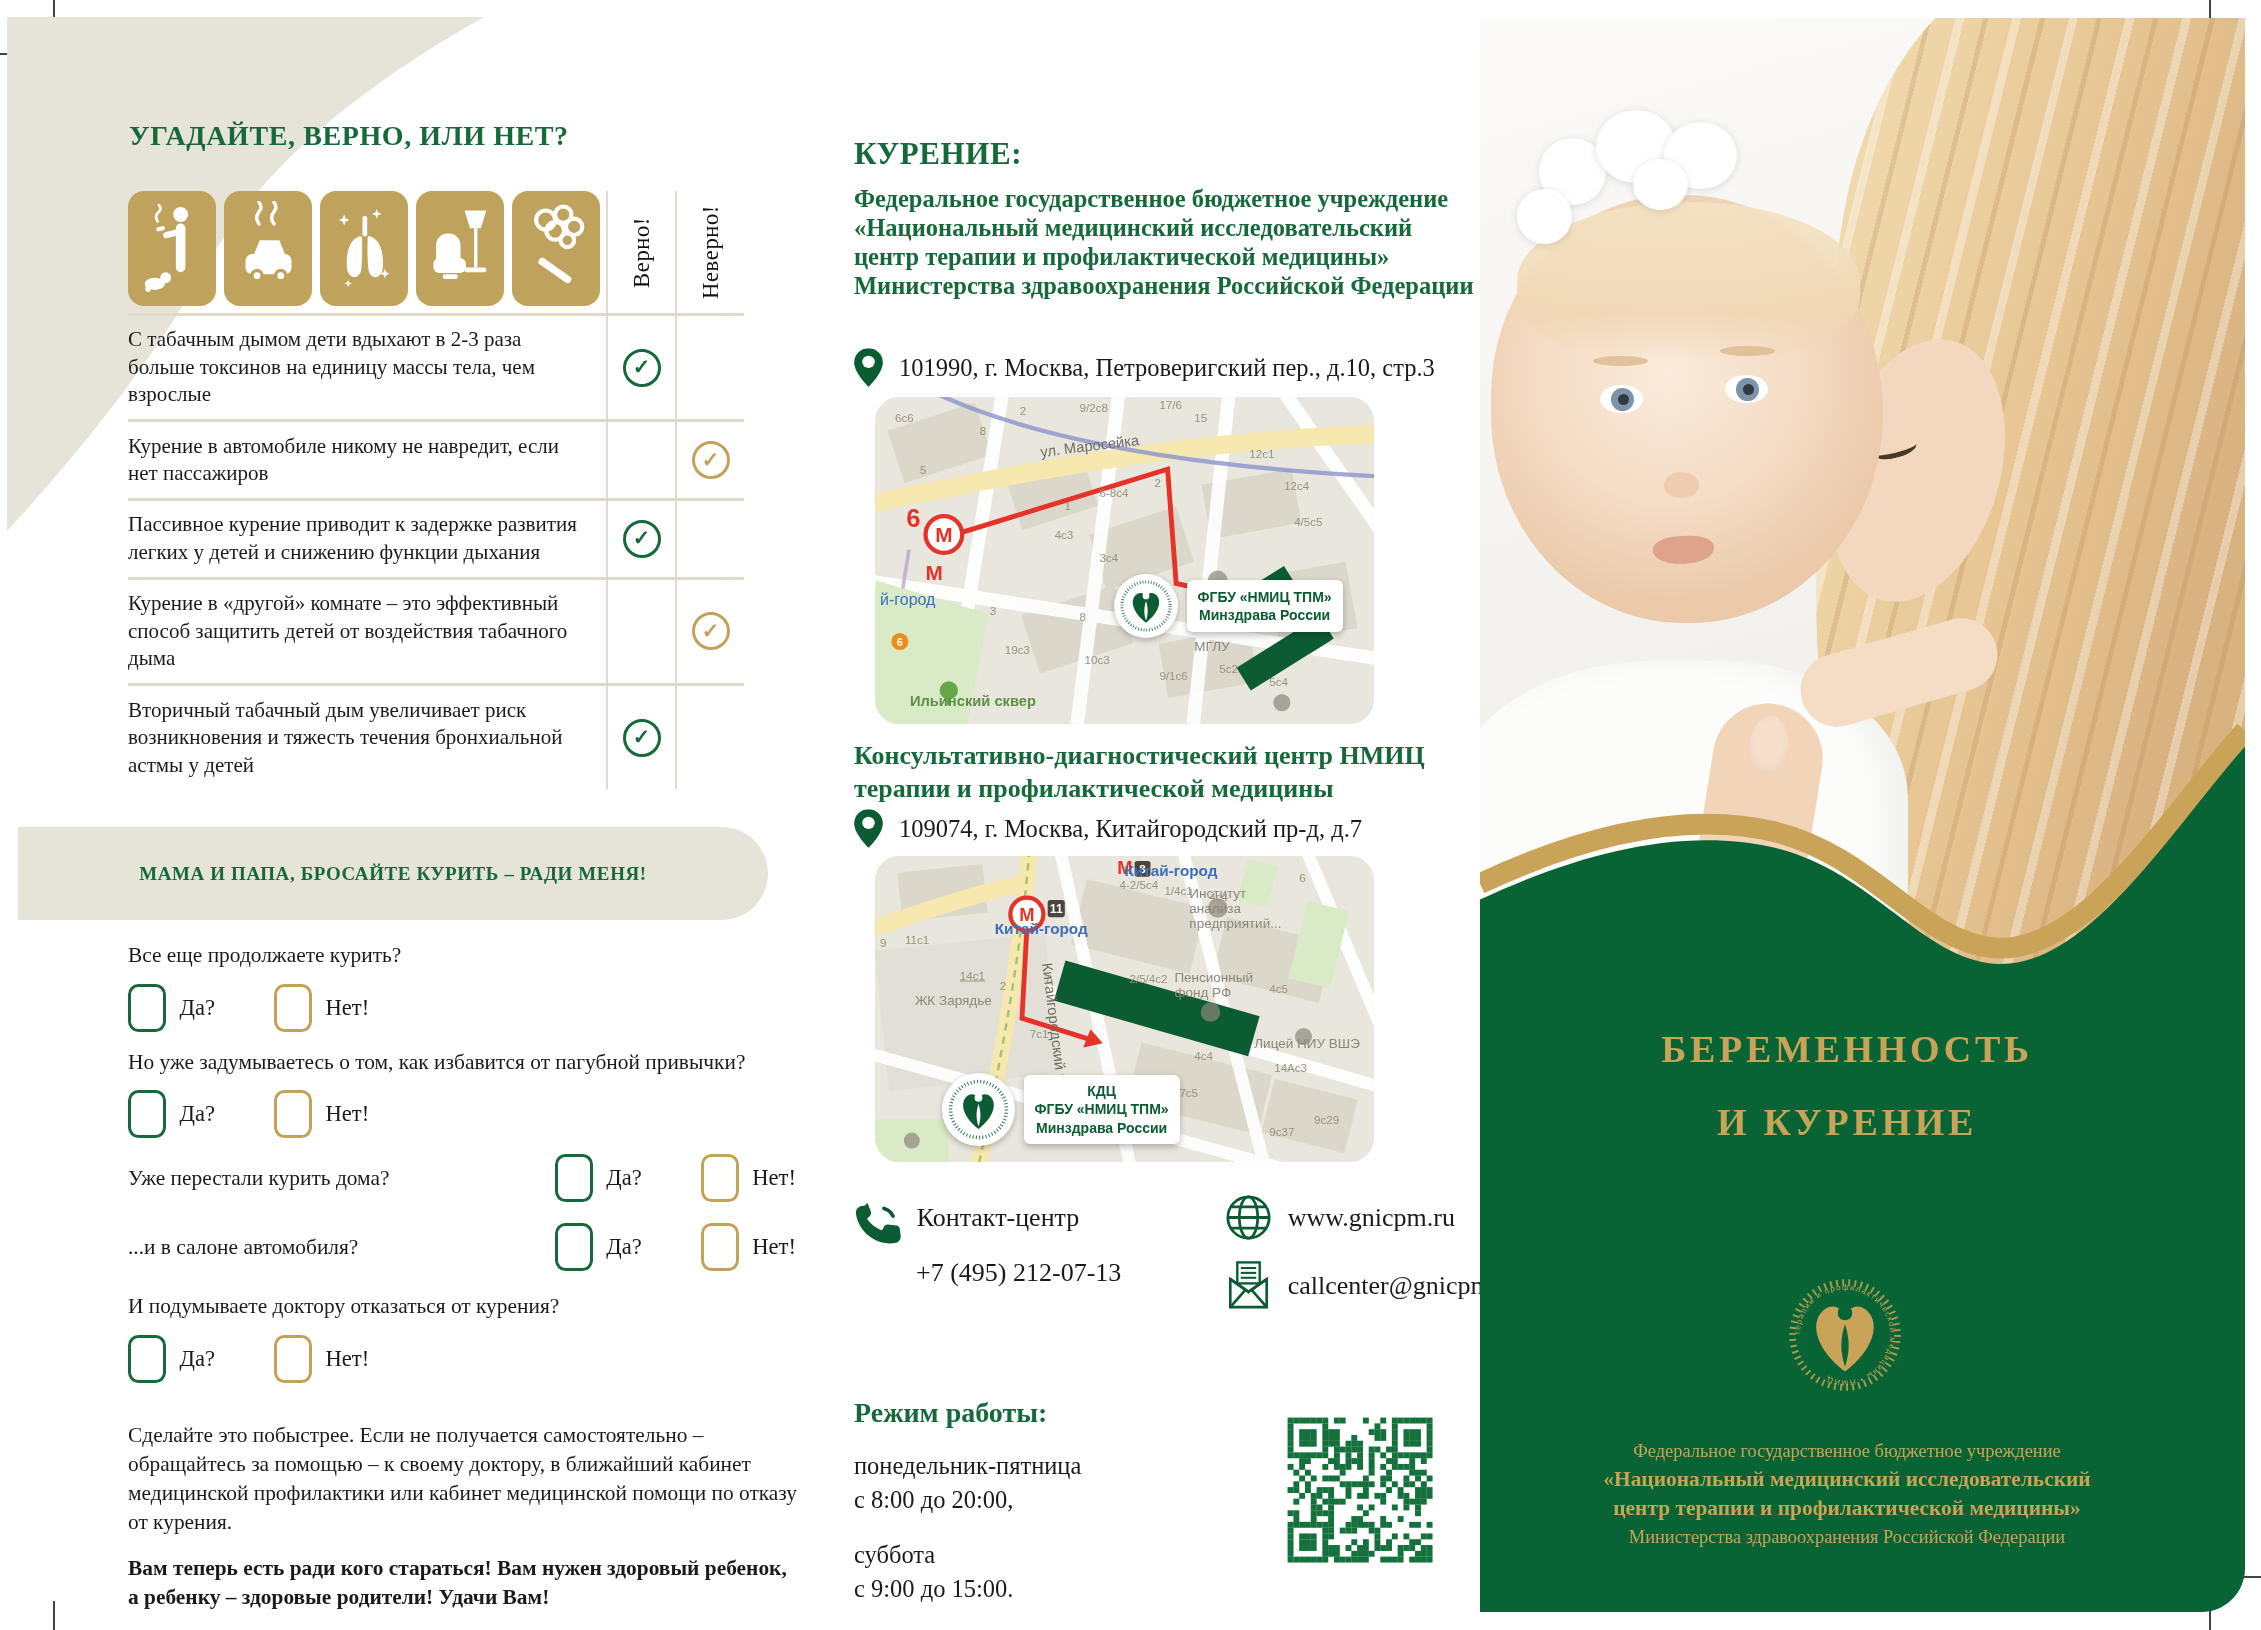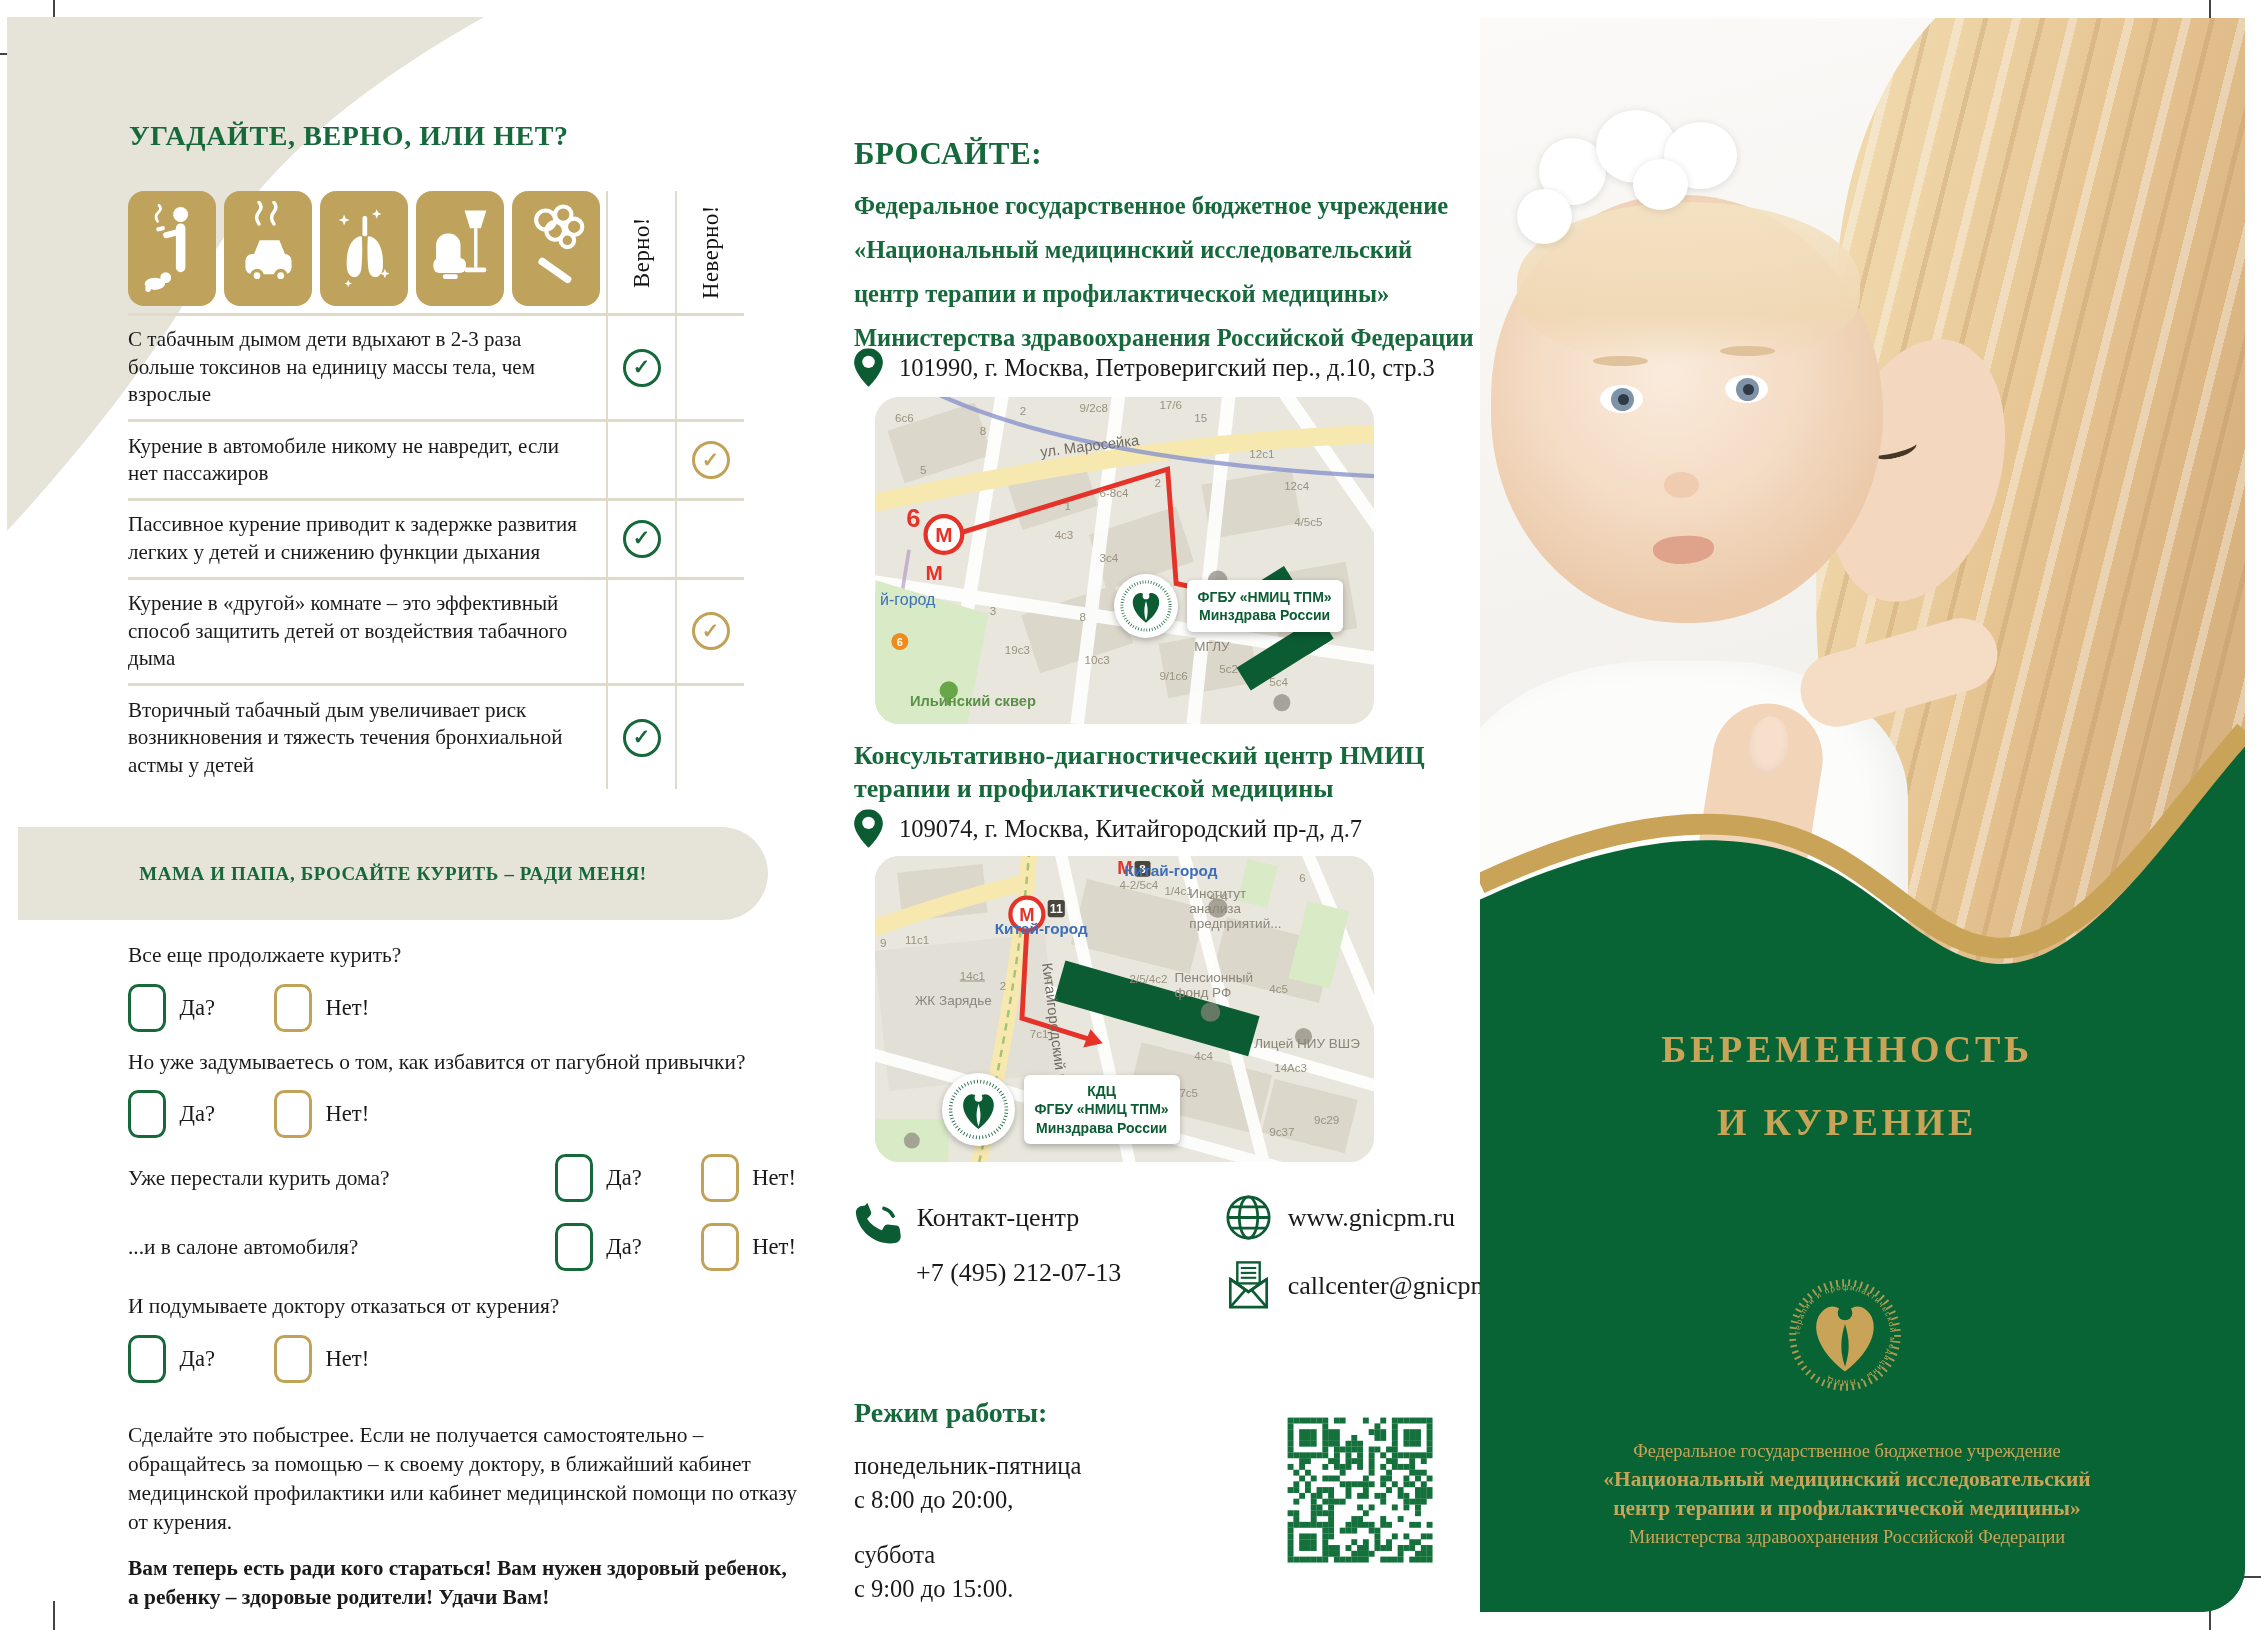--- a/index.html
+++ b/index.html
@@ -42,21 +42,21 @@
   .cb.gold{border-color:#C2A258;}
   .cb-label{font-size:22.6px;margin:0 59px 0 13.5px;}
   .choices .cb-label:last-child{margin-right:0;}
   .closing{position:absolute;left:128px;width:670px;font-size:21.4px;line-height:29px;margin:0;}
   .closing.c1{top:1421px;}
   .closing.c2{top:1554px;font-weight:bold;}
   
   .m-title{position:absolute;left:854px;top:136px;margin:0;font-size:31px;font-weight:bold;
            color:#15693B;letter-spacing:0.6px;}
   .org1{position:absolute;left:854px;top:184px;width:624px;margin:0;font-size:24.5px;
-        line-height:44px;font-weight:bold;color:#15693B;}
+        line-height:29px;font-weight:bold;color:#15693B;}
   .addr{position:absolute;display:flex;align-items:center;gap:16px;}
   .addr1{left:854px;top:348px;}
   .addr2{left:854px;top:809px;}
   .addr .txt{font-size:24.5px;text-align:right;}
   .map{position:absolute;border-radius:24.5px;overflow:hidden;background:#E9E6DD;}
   .map1{left:875px;top:397px;width:499px;height:327px;}
   .map2{left:875px;top:856px;width:499px;height:306px;}
   .map svg.base{position:absolute;inset:0;}
   .ml{position:absolute;font-family:"Liberation Sans","DejaVu Sans",sans-serif;
       transform:translate(0,-50%);white-space:pre-line;}
@@ -357,21 +357,21 @@
             <span class="cb-label">Нет!</span>
           </div>
         </div>
       </div>
 
     <p class="closing c1">Сделайте это побыстрее. Если не получается самостоятельно – обращайтесь за помощью – к своему доктору, в ближайший кабинет медицинской профилактики или кабинет медицинской помощи по отказу от курения.</p>
     <p class="closing c2">Вам теперь есть ради кого стараться! Вам нужен здоровый ребенок, а ребенку – здоровые родители! Удачи Вам!</p>
   </section>
 
   <section>
-    <h2 class="m-title">БРОСАЙТЕ:</h2>
+    <h2 class="m-title">КУРЕНИЕ:</h2>
     <p class="org1">Федеральное государственное бюджетное учреждение «Национальный медицинский исследовательский центр терапии и профилактической медицины» Министерства здравоохранения Российской Федерации</p>
 
     <div class="addr addr1">
       <svg class="pin-icon" width="29" height="39" viewBox="0 0 48 64">
           <use href="#pin"></use>
         </svg>
       <span class="txt">101990, г. Москва, Петроверигский пер., д.10, стр.3</span>
     </div>
 
     <div class="map map1">

